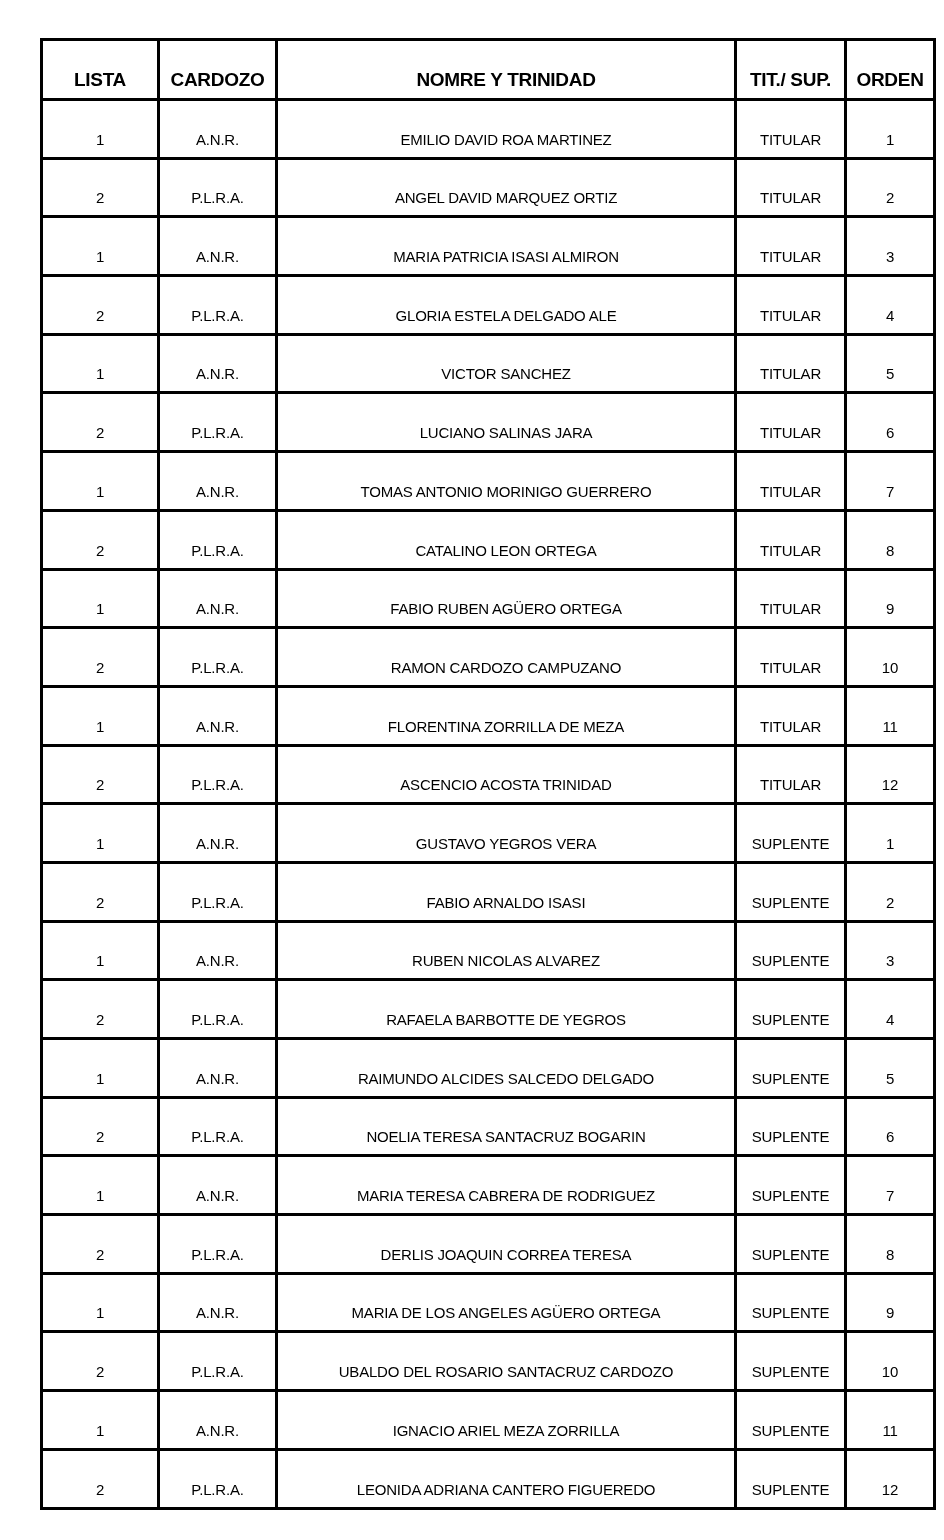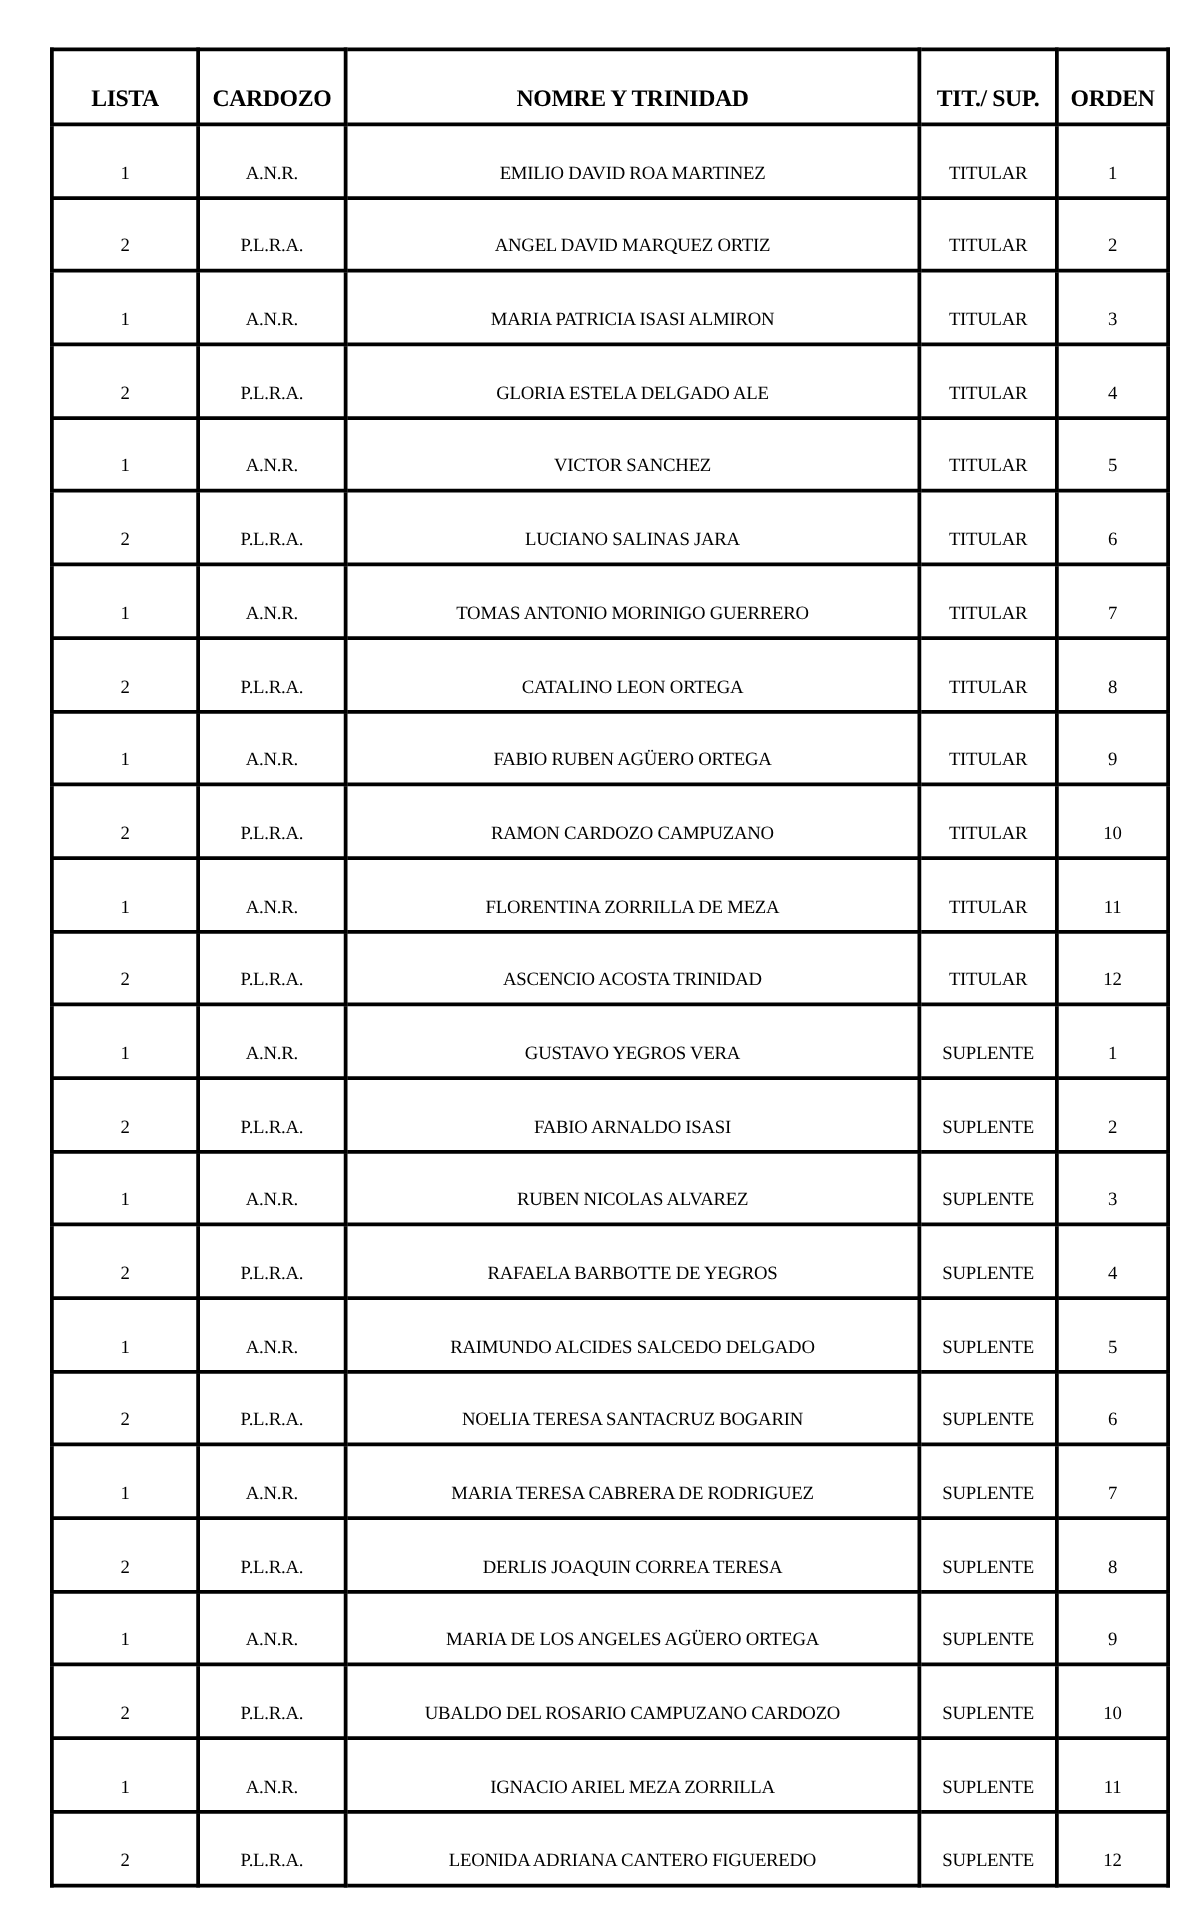--- a/index.html
+++ b/index.html
@@ -5,21 +5,21 @@
   html, body {
     margin: 0;
     padding: 0;
     background: #ffffff;
   }
   .page {
     position: relative;
     width: 944px;
     height: 1540px;
     background: #ffffff;
-    font-family: Liberation Serif, serif;
+    font-family: Liberation Sans, sans-serif;
     color: #000000;
   }
   table.roster {
     position: absolute;
     left: 40px;
     top: 38px;
     width: 893px;
     height: 1470px;
     border-collapse: collapse;
     table-layout: fixed;
@@ -217,21 +217,21 @@
         <tr>
           <td>1</td>
           <td>A.N.R.</td>
           <td>MARIA DE LOS ANGELES AGÜERO ORTEGA</td>
           <td>SUPLENTE</td>
           <td>9</td>
         </tr>
         <tr>
           <td>2</td>
           <td>P.L.R.A.</td>
-          <td>UBALDO DEL ROSARIO CAMPUZANO CARDOZO</td>
+          <td>UBALDO DEL ROSARIO SANTACRUZ CARDOZO</td>
           <td>SUPLENTE</td>
           <td>10</td>
         </tr>
         <tr>
           <td>1</td>
           <td>A.N.R.</td>
           <td>IGNACIO ARIEL MEZA ZORRILLA</td>
           <td>SUPLENTE</td>
           <td>11</td>
         </tr>

